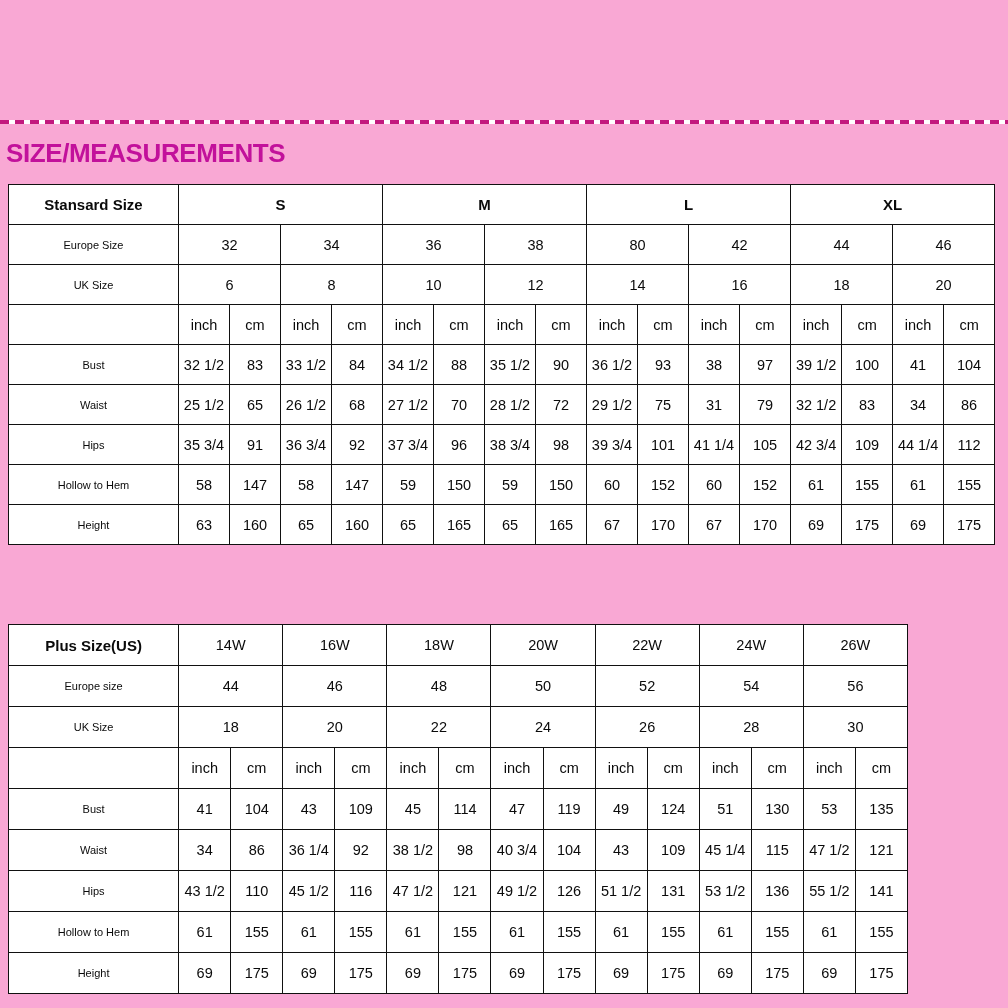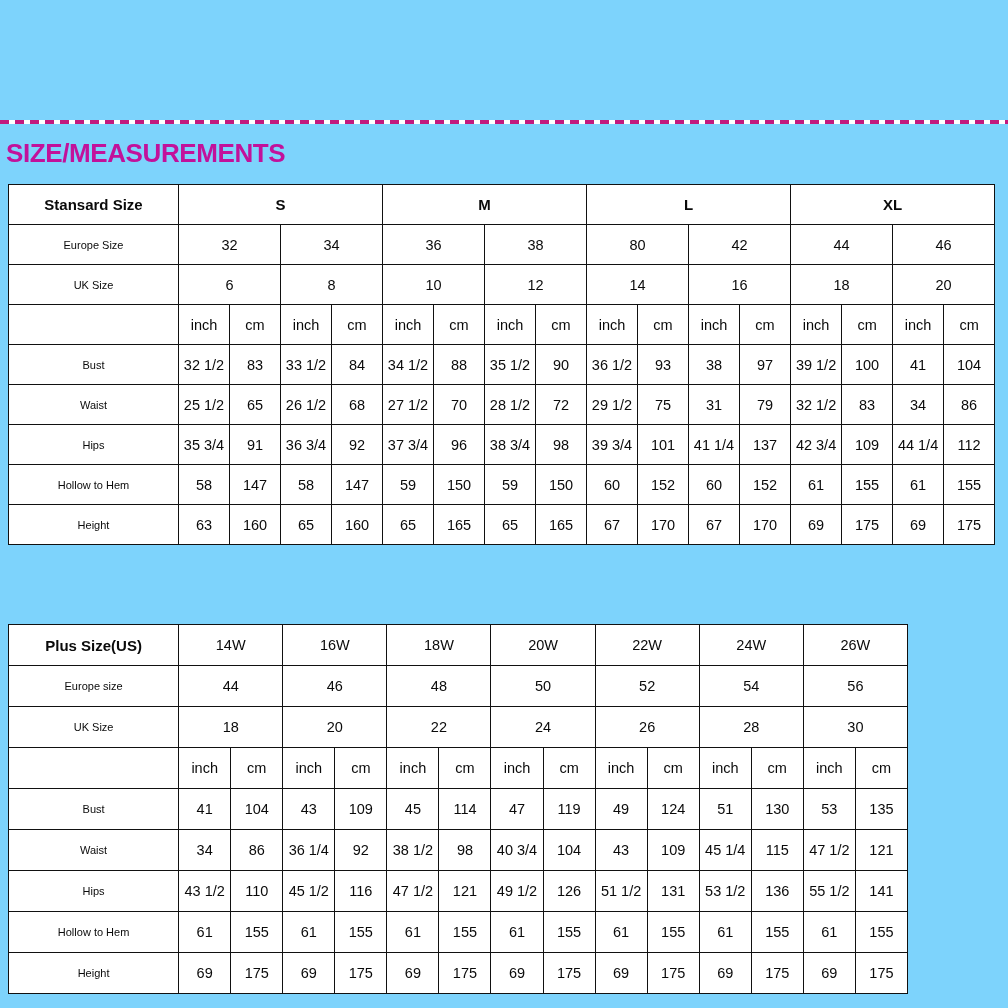--- a/index.html
+++ b/index.html
@@ -8,21 +8,21 @@
     padding: 0;
     width: 1008px;
     height: 1008px;
     background: #ffffff;
     font-family: "Liberation Sans", sans-serif;
   }
   #page {
     position: relative;
     width: 1008px;
     height: 1008px;
-    background: #7dd3fc;
+    background: #f9a8d4;
     overflow: hidden;
   }
   .dashed-rule {
     position: absolute;
     left: 0;
     top: 120px;
     width: 1008px;
     height: 4px;
     background-image: repeating-linear-gradient(
       to right,
@@ -209,21 +209,21 @@
         <td>91</td>
         <td class="tiny">36 3/4</td>
         <td>92</td>
         <td class="tiny">37 3/4</td>
         <td>96</td>
         <td class="tiny">38 3/4</td>
         <td>98</td>
         <td class="tiny">39 3/4</td>
         <td>101</td>
         <td class="tiny">41 1/4</td>
-        <td>137</td>
+        <td>105</td>
         <td class="tiny">42 3/4</td>
         <td>109</td>
         <td class="tiny">44 1/4</td>
         <td>112</td>
       </tr>
 
       <tr>
         <td class="rowlabel">Hollow to Hem</td>
         <td>58</td>
         <td>147</td>

